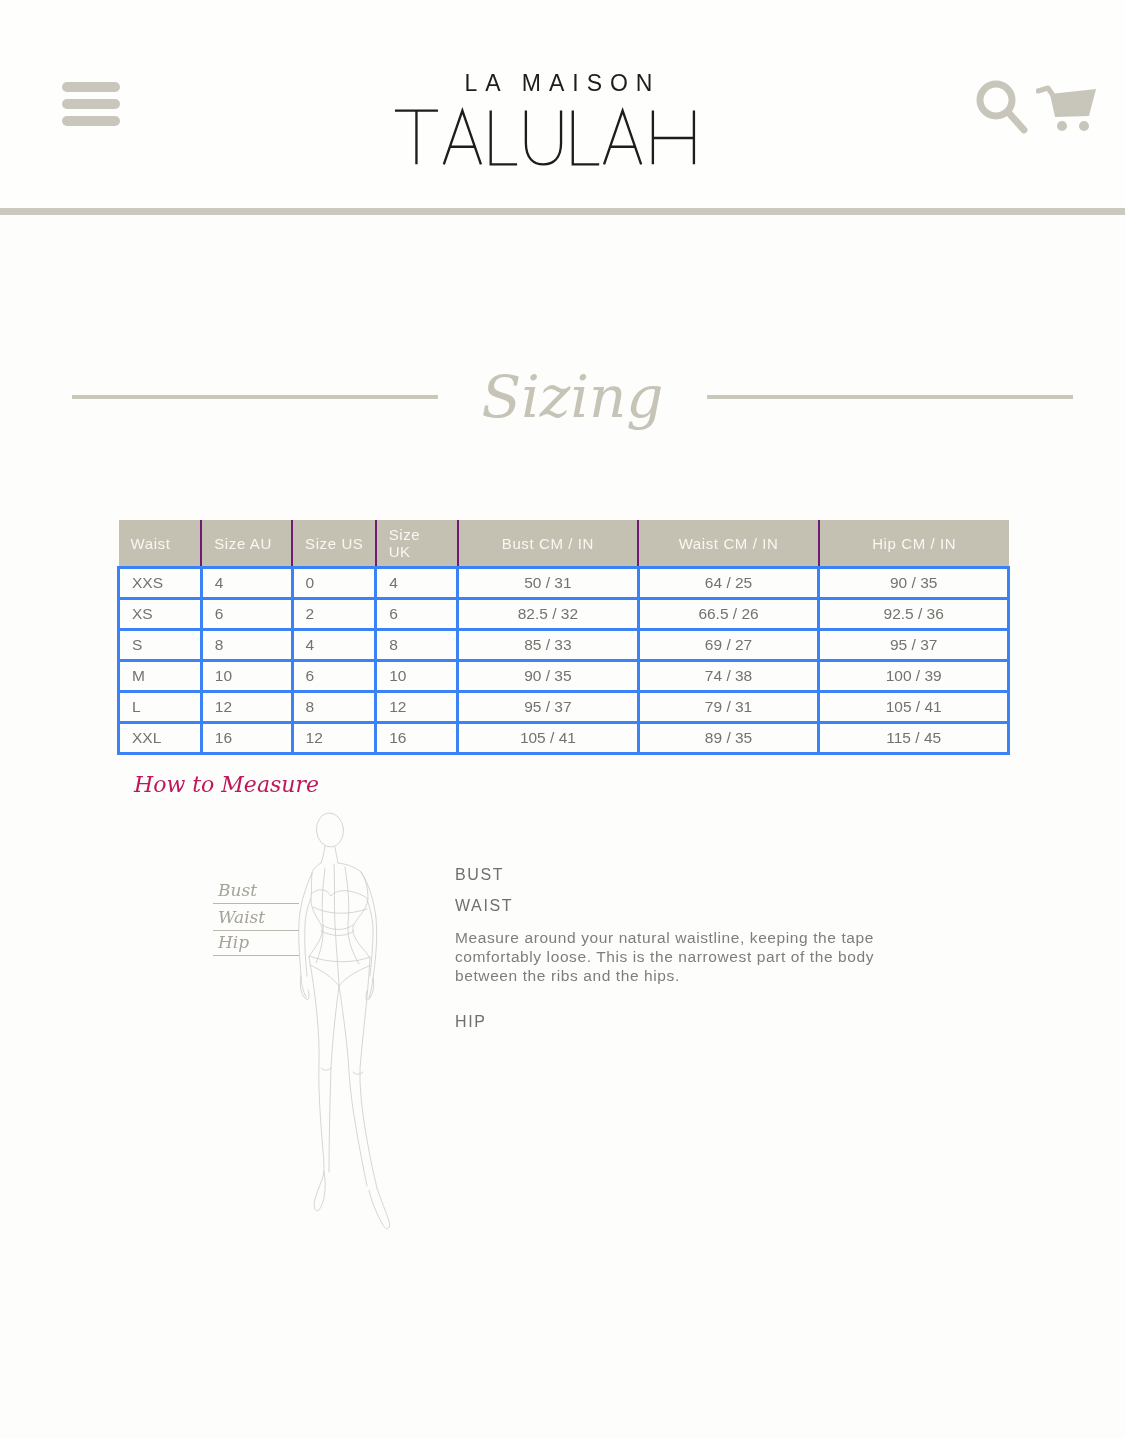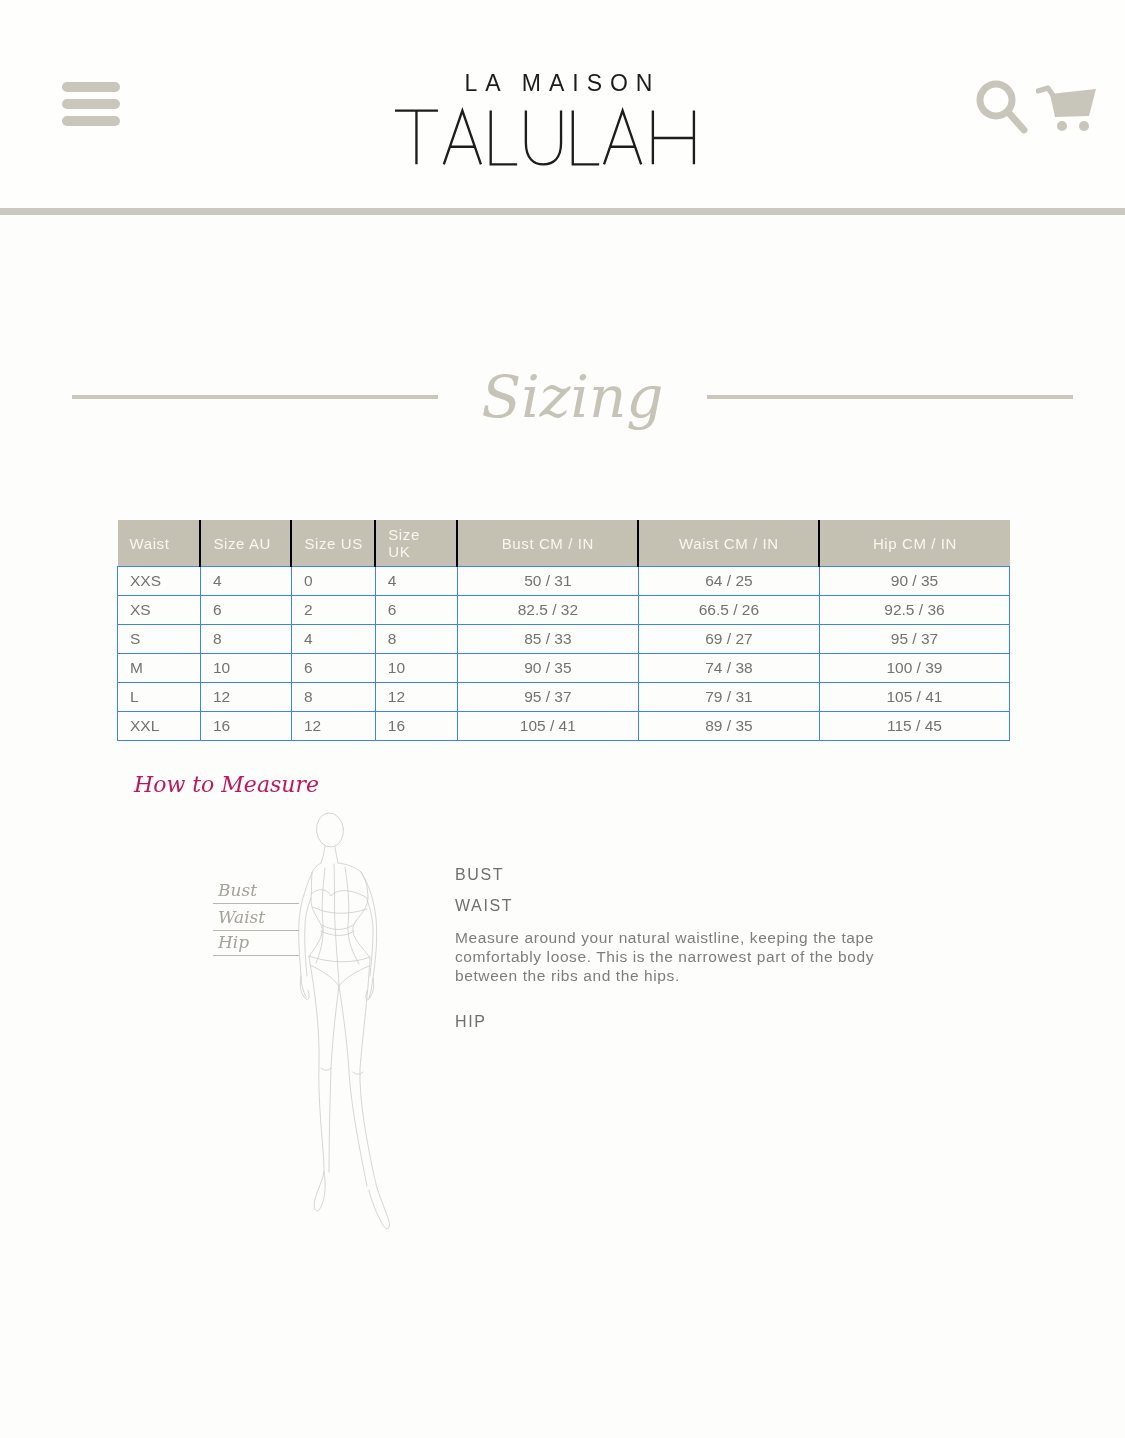--- a/index.html
+++ b/index.html
@@ -20,23 +20,23 @@
 
   
   .sizing-row { position:absolute; top:352px; left:0; right:0; display:flex; align-items:center; justify-content:center; gap:44px;padding-left:20px; }
   .sizing-rule { width:366px; height:4px; background:#cac7bb; }
   .sizing-title { font-family:"DejaVu Serif","Liberation Serif",serif; font-style:italic; font-size:58px; color:#c6c3b7; line-height:90px; font-weight:400; }
 
   
   .size-table-wrap { position:absolute; top:520px; left:117px; width:893px; }
   table { width:100%; border-collapse:collapse; table-layout:fixed; }
   thead th { background:#c4c1b3; color:#f8f7f2; font-weight:400; font-size:15px; letter-spacing:0.6px;
-             padding:6px 10px; border-left:2px solid #000000; }
+             padding:6px 10px; border-left:2px solid #701a75; }
   thead th:first-child { border-left:none; }
-  tbody td { font-size:15.5px; color:#73736e; padding:5px 10px; border:1px solid #3b82f6; background:#fdfdfb; height:27px; }
+  tbody td { font-size:15.5px; color:#73736e; padding:5px 10px; border:3px solid #3b82f6; background:#fdfdfb; height:27px; }
   .al { text-align:left; padding-left:12px; }
   .ac { text-align:center; }
 
   
   .how-to { position:absolute; top:772px; left:117px; font-family:"DejaVu Serif","Liberation Serif",serif;
             font-style:italic; font-size:22px; color:#be185d;margin-left:17px; }
 
   
   .fig { position:absolute; left:283px; top:806px; }
   .fig-label { position:absolute; left:213px; width:86px; border-bottom:1.5px solid #b9b7ae; padding-bottom:3px;

